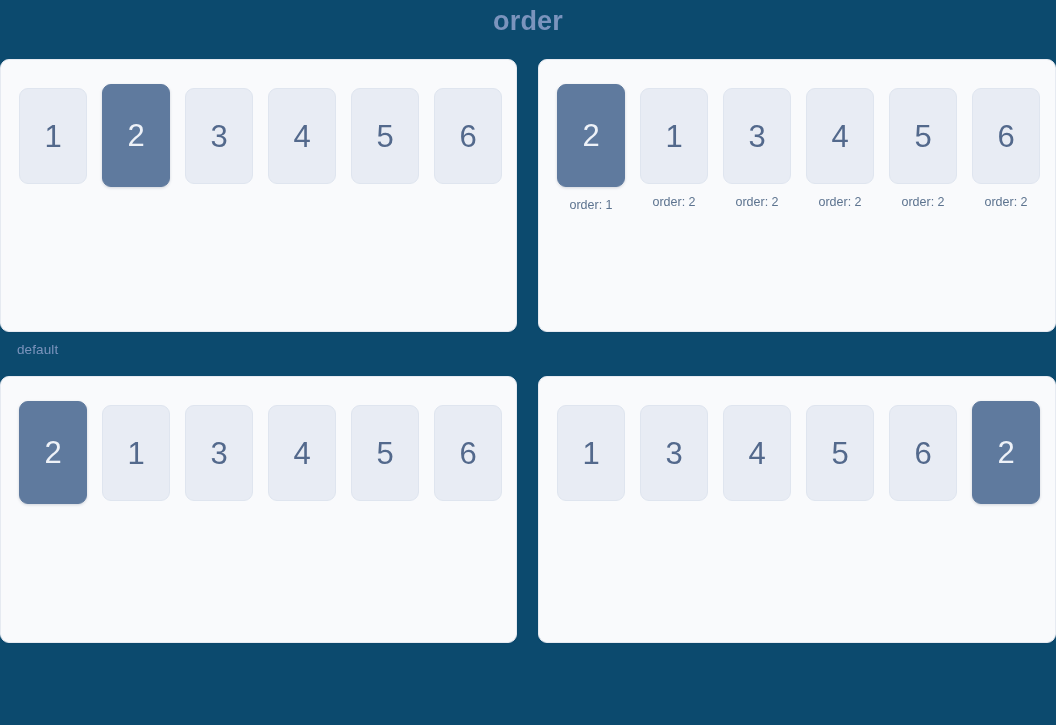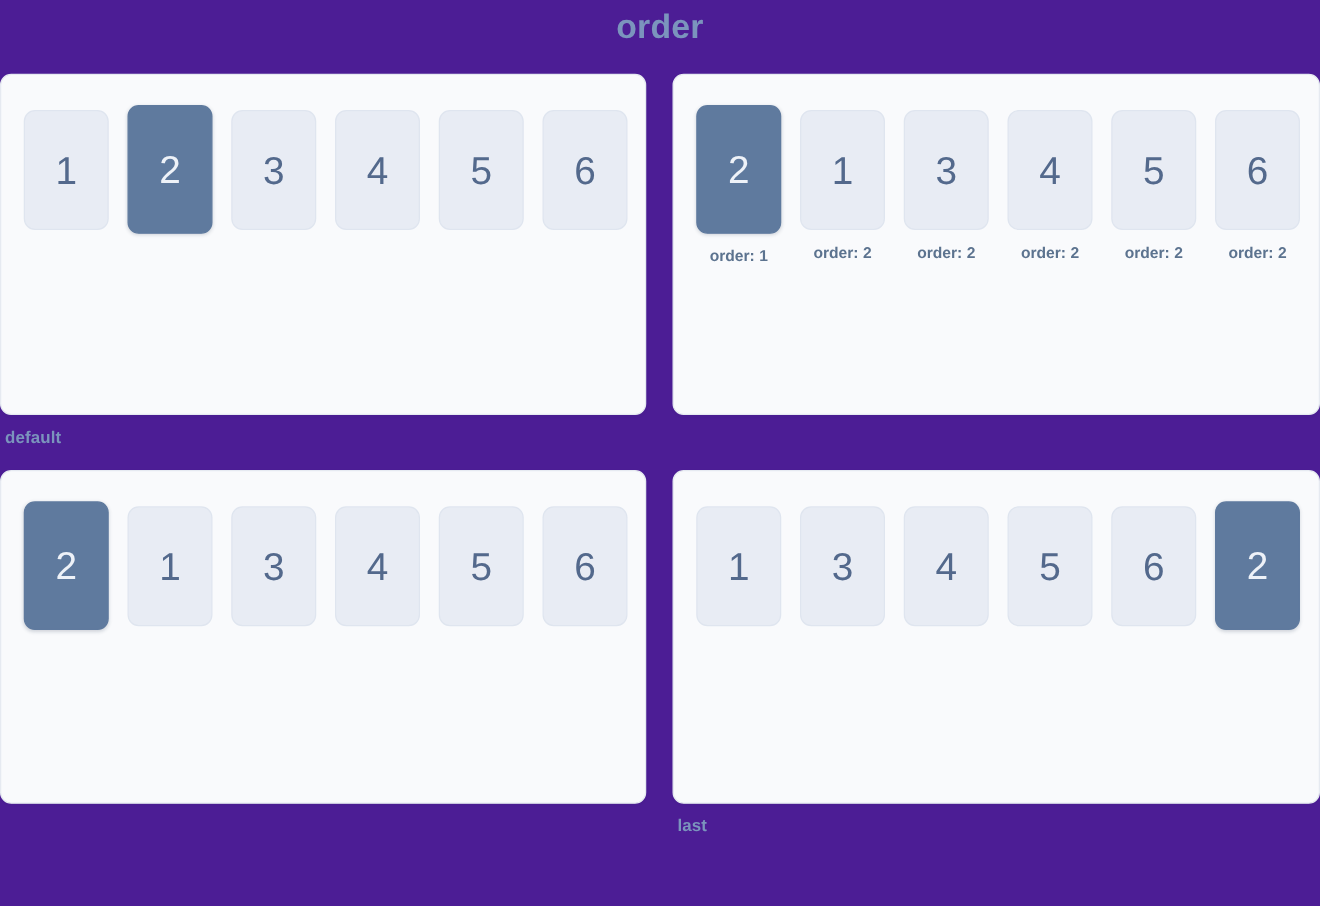--- a/index.html
+++ b/index.html
@@ -9,21 +9,21 @@
     height: 725px;
     background: #000000;
     font-family: "Liberation Sans", sans-serif;
     overflow: hidden;
   }
 
   #root {
     position: relative;
     width: 1056px;
     height: 725px;
-    background: #4c1d95;
+    background: #0c4a6e;
   }
 
   
   .page-title {
     position: absolute;
     top: 4px;
     left: 0;
     width: 1056px;
     text-align: center;
     font-size: 27px;
@@ -62,25 +62,25 @@
     padding: 24px 18px 18px 18px;
     overflow: hidden;
   }
 
   
   .row-top .panel { height: 273px; }
   .row-bottom .panel { height: 267px; }
 
   .panel-caption {
     font-size: 13.5px;
-    font-weight: 700;
+    font-weight: 400;
     color: #7b94bd;
     line-height: 16px;
     padding-top: 10px;
-    padding-left: 4px;
+    padding-left: 17px;
     letter-spacing: 0.1px;
   }
 
   
   .track {
     display: flex;
     flex-direction: row;
     align-items: flex-start;
     gap: 15px;
   }
@@ -114,21 +114,21 @@
     border: 1px solid #5f7a9e;
     color: #eef2f8;
     height: 103px;
     margin-top: 0px;
     box-shadow: 0 1px 3px rgba(30, 45, 70, 0.18);
   }
 
   .order-note {
     margin-top: 11px;
     font-size: 12.5px;
-    font-weight: 700;
+    font-weight: 400;
     color: #5c738f;
     line-height: 15px;
     white-space: nowrap;
   }
 </style>
 </head>
 <body>
 
 <div id="root">
 
@@ -234,17 +234,16 @@
               <div class="cell">5</div>
             </div>
             <div class="cell-wrap">
               <div class="cell">6</div>
             </div>
             <div class="cell-wrap">
               <div class="cell is-highlight">2</div>
             </div>
           </div>
       </div>
-      <div class="panel-caption">last</div>
     </div>
 
   </div>
 </div>
 
 </body></html>

